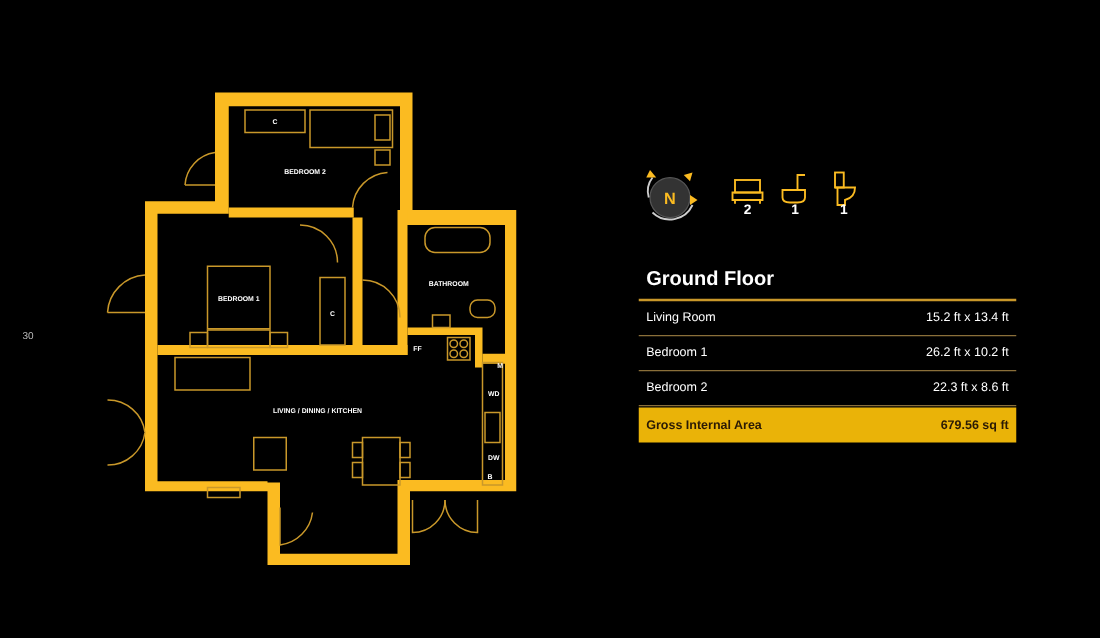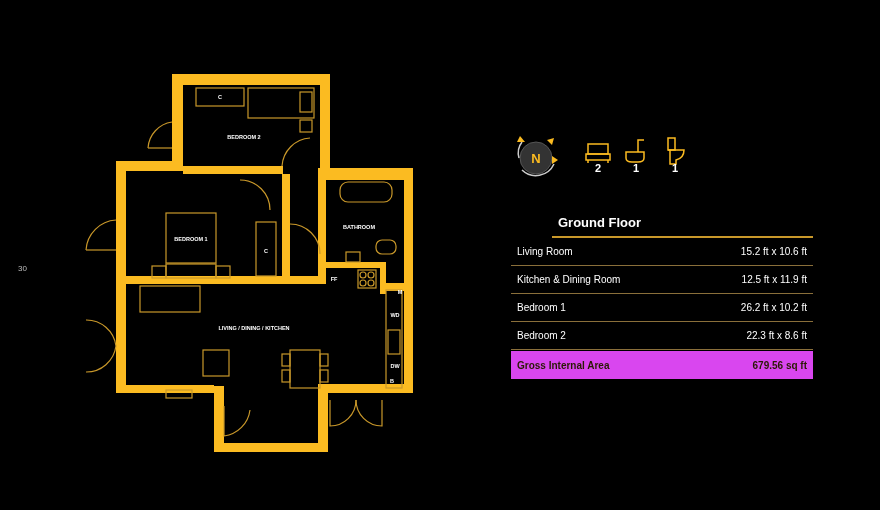--- a/index.html
+++ b/index.html
@@ -2,23 +2,23 @@
 <html><head>
 <meta charset="utf-8">
 <style>
   html,body{margin:0;padding:0;background:#000;}
   body{width:880px;height:510px;position:relative;overflow:hidden;font-family:"Liberation Sans",sans-serif;color:#fff;}
   .page-num{position:absolute;left:18px;top:264px;font-size:8px;color:#bbb;}
   .plan{position:absolute;left:0;top:0;}
   .icons{position:absolute;left:508px;top:128px;width:200px;height:60px;}
   .icon-count{position:absolute;top:162px;font-size:11px;font-weight:bold;color:#fff;width:20px;text-align:center;}
   .table{position:absolute;left:511px;top:208px;width:302px;}
-  .tbl-title{font-size:13px;font-weight:bold;color:#fff;padding:7px 6px 6px 6px;border-bottom:2px solid #c9982a;margin-left:41px;}
+  .tbl-title{font-size:16px;font-weight:bold;color:#fff;padding:7px 6px 6px 6px;border-bottom:2px solid #c9982a;}
   .row{display:flex;justify-content:space-between;align-items:center;height:27px;padding:0 6px;border-bottom:1.5px solid #8a6f3a;font-size:10px;color:#fff;gap:14px;}
-  .row.total{background:#d946ef;color:#2a1a05;font-weight:bold;border-bottom:none;height:28px;margin-top:1px;}
+  .row.total{background:#eab308;color:#2a1a05;font-weight:bold;border-bottom:none;height:28px;margin-top:1px;}
 </style>
 </head>
 <body>
 
 <div class="page-num">30</div>
 
 <svg class="plan" width="880" height="510" viewBox="0 0 880 510">
   <g fill="#fbbb21">
 
     <path d="M172,74 H330 V168 H413 V393 H328 V452 H214 V393 H116 V161 H172 Z M183,85 V171 H126 V385 H214 V386 H224 V443 H318 V384 H404 V180 H320 V85 Z" fill-rule="evenodd"></path>
@@ -121,25 +121,21 @@
   <text x="28" y="35" text-anchor="middle" font-size="13" font-weight="bold" fill="#fbbb21" font-family="Liberation Sans, sans-serif">N</text>
 </svg>
 <div class="icon-count" style="left:588px">2</div>
 <div class="icon-count" style="left:626px">1</div>
 <div class="icon-count" style="left:665px">1</div>
 
 <div class="table">
   <div class="tbl-title">Ground Floor</div>
   <div class="row">
     <span>Living Room</span>
-    <span>15.2 ft x 10.6 ft</span>
-  </div>
-  <div class="row">
-    <span>Kitchen &amp; Dining Room</span>
-    <span>12.5 ft x 11.9 ft</span>
+    <span>15.2 ft x 13.4 ft</span>
   </div>
   <div class="row">
     <span>Bedroom 1</span>
     <span>26.2 ft x 10.2 ft</span>
   </div>
   <div class="row">
     <span>Bedroom 2</span>
     <span>22.3 ft x 8.6 ft</span>
   </div>
   <div class="row total">

